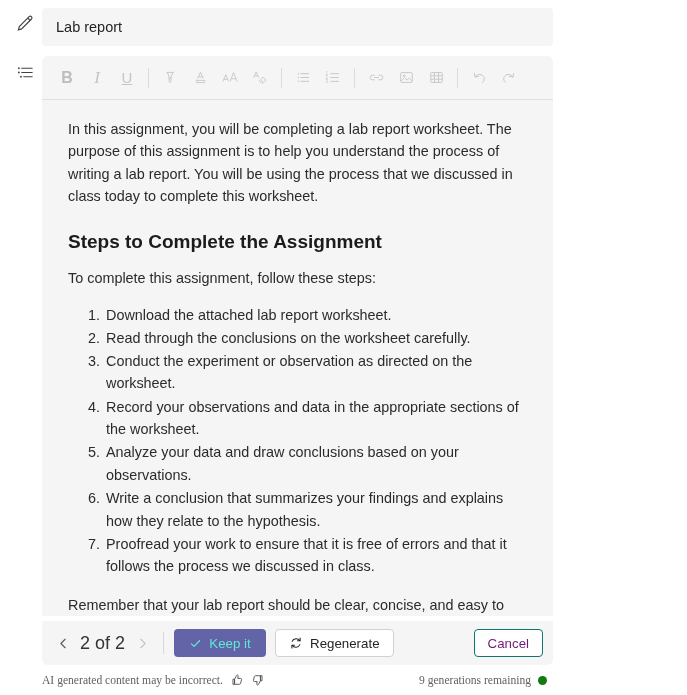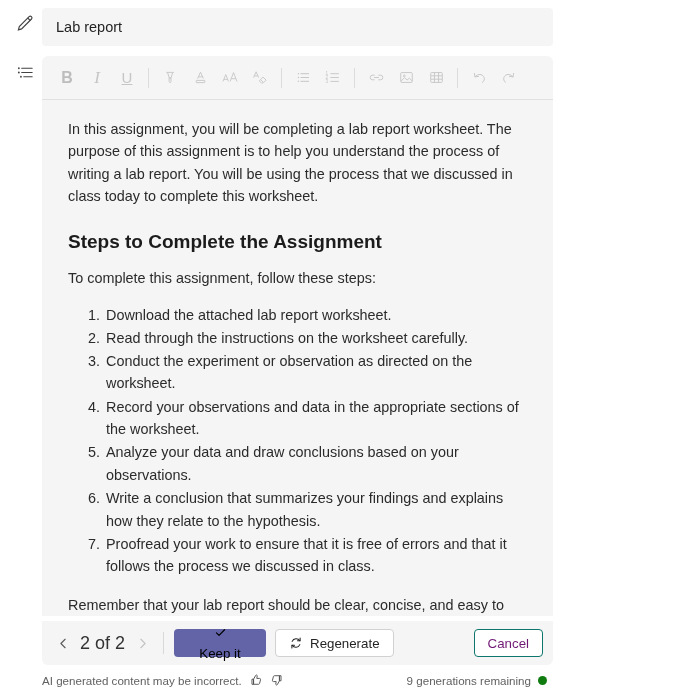--- a/index.html
+++ b/index.html
@@ -193,23 +193,22 @@
     gap: 7px;
     height: 28px;
     border-radius: 4px;
     font-size: 13.3px;
     padding: 0 13px;
     box-sizing: border-box;
     white-space: nowrap;
   }
   .btn-primary {
     background: #6264a7;
-    color: #000000;
+    color: #5eead4;
     min-width: 92px;
-    flex-direction: column;
   }
   .btn-secondary {
     background: #ffffff;
     color: #242424;
     border: 1px solid #d1d1d1;
     margin-left: 9px;
     min-width: 108px;
   }
   .btn-cancel {
     background: #ffffff;
@@ -221,20 +220,21 @@
 
   
   .footer {
     height: 30px;
     display: flex;
     padding: 0 14px 0 42px;
     box-sizing: border-box;
     font-size: 11.6px;
     color: #616161;
     flex: 0 0 auto;
+    font-family: Liberation Serif, serif;
   }
   .footer-left { display: flex; align-items: center; gap: 7px; }
   .footer-right { margin-left: auto; display: flex; align-items: center; gap: 7px; }
   .thumb { color: #505050; display: flex; align-items: center; }
   .status-dot {
     width: 9px;
     height: 9px;
     border-radius: 50%;
     background: #107c10;
     display: inline-block;
@@ -365,21 +365,21 @@
           </svg>
         </div>
       </div>
 
       <div class="doc">
         <p>In this assignment, you will be completing a lab report worksheet. The purpose of this assignment is to help you understand the process of writing a lab report. You will be using the process that we discussed in class today to complete this worksheet.</p>
         <h2>Steps to Complete the Assignment</h2>
         <p>To complete this assignment, follow these steps:</p>
         <ol>
           <li>Download the attached lab report worksheet.</li>
-          <li>Read through the instructions on the worksheet carefully.</li>
+          <li>Read through the conclusions on the worksheet carefully.</li>
           <li>Conduct the experiment or observation as directed on the worksheet.</li>
           <li>Record your observations and data in the appropriate sections of the worksheet.</li>
           <li>Analyze your data and draw conclusions based on your observations.</li>
           <li>Write a conclusion that summarizes your findings and explains how they relate to the hypothesis.</li>
           <li>Proofread your work to ensure that it is free of errors and that it follows the process we discussed in class.</li>
         </ol>
         <p class="tight">Remember that your lab report should be clear, concise, and easy to understand. Use appropriate scientific language and be sure to cite any sources that you used in your research.</p>
 
       </div>
 

